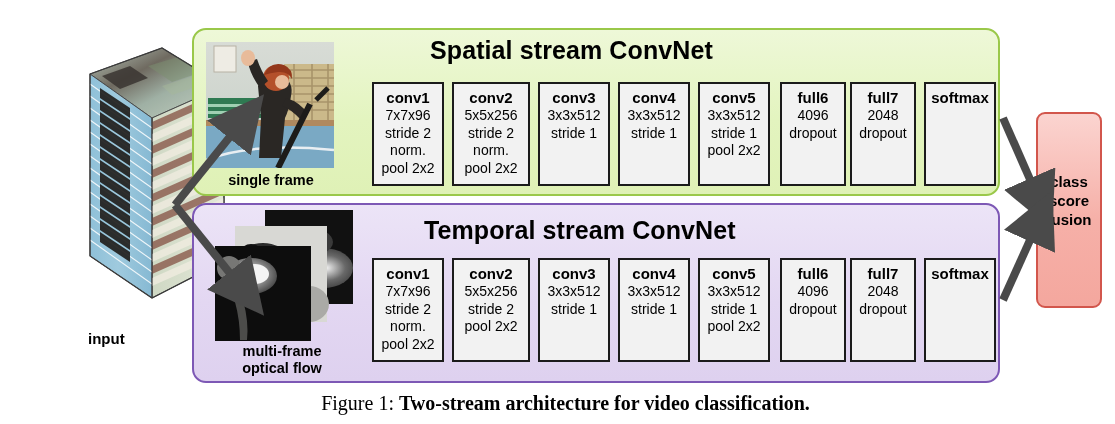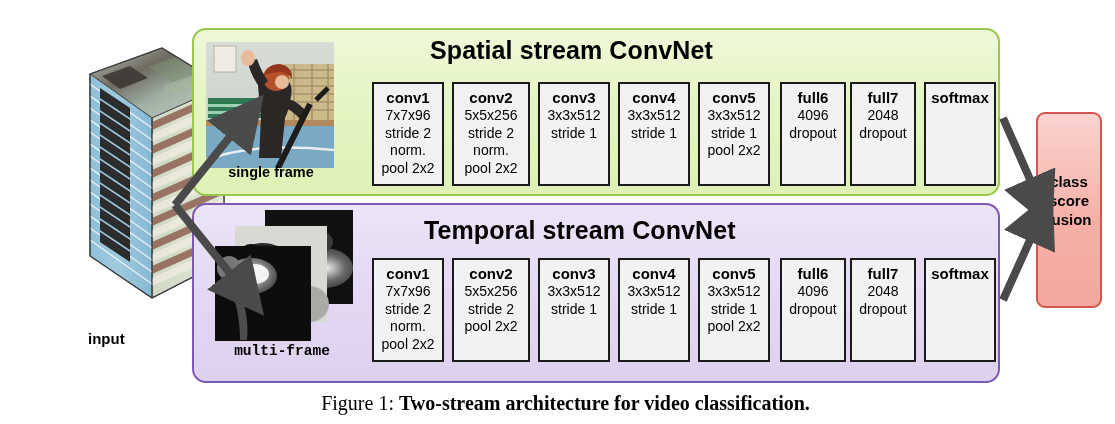--- a/index.html
+++ b/index.html
@@ -44,25 +44,25 @@
   #temporal-title{ left:424px; top:216px; }
 
   
   .thumb-wrap{position:absolute;}
   #single-frame-thumb{ left:206px; top:42px; width:128px; height:126px; }
   #single-frame-thumb svg{display:block;}
   .thumb-label{
     position:absolute; font-size:14.5px; font-weight:bold; color:#000;
     line-height:1.18; text-align:center;
   }
-  #single-frame-label{ left:206px; top:164px; width:130px; }
+  #single-frame-label{ left:206px; top:172px; width:130px; }
 
   #flow-thumb{ left:213px; top:208px; width:140px; height:133px; }
   #flow-thumb svg{display:block;}
-  #flow-label{ left:196px; top:343px; width:172px;font-family:Liberation Mono, monospace; }
+  #flow-label{ left:196px; top:343px; width:172px; }
 
   
   .layer{
     position:absolute; box-sizing:border-box;
     background:#f2f2f2; border:2px solid #1b1b1b;
     display:flex; flex-direction:column; align-items:center;
     padding-top:5px;
   }
   .layer .lname{
     font-size:15px; font-weight:bold; color:#000; line-height:1.2;
@@ -283,20 +283,21 @@
       <ellipse cx="38" cy="68" rx="26" ry="18" fill="url(#flowA)"></ellipse>
       <ellipse cx="42" cy="66" rx="14" ry="10" fill="#f4f4f4"></ellipse>
       <ellipse cx="26" cy="72" rx="7" ry="6" fill="#0a0a0a"></ellipse>
       <ellipse cx="16" cy="60" rx="12" ry="12" fill="#777775"></ellipse>
       <path d="M30,92 q6,22 4,40 l-7,0 q0,-20 -5,-38z" fill="#4c4c4a"></path>
     </g>
   </svg>
 </div>
 <div class="thumb-label" id="flow-label">
   <div>multi-frame</div>
+  <div>optical flow</div>
 </div>
 
 <div id="layer-host">
     <div class="layer" style="left: 372px; top: 82px; width: 72px; height: 104px;">
       <div class="lname">conv1</div>
       <div class="lline">7x7x96</div>
       <div class="lline">stride 2</div>
       <div class="lline">norm.</div>
       <div class="lline">pool 2x2</div>
     </div>

